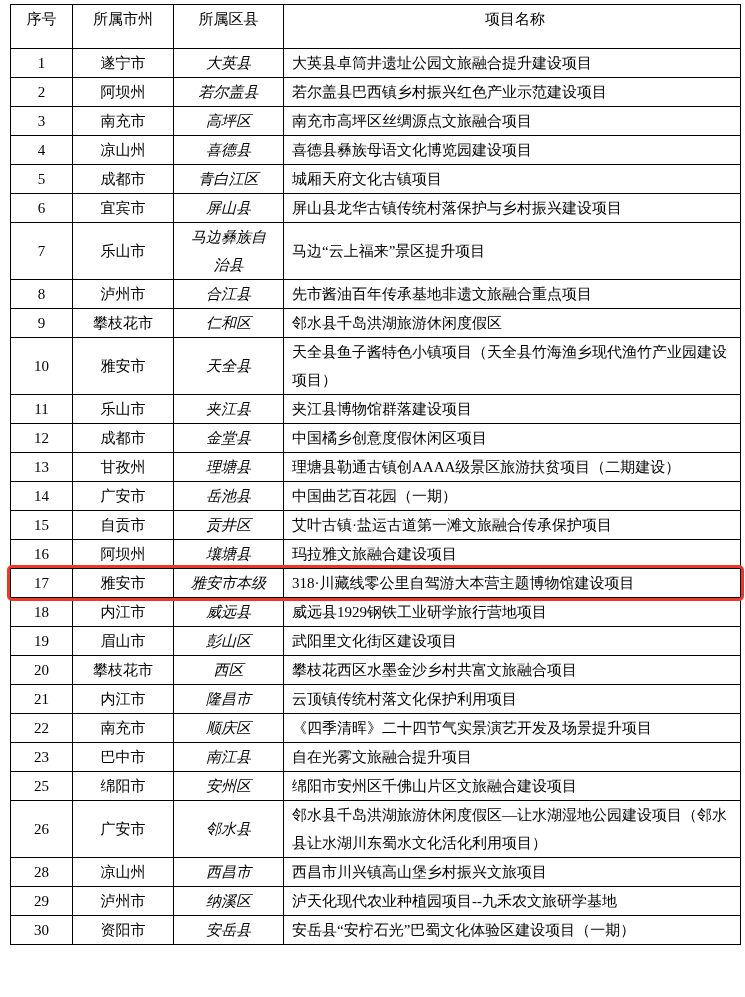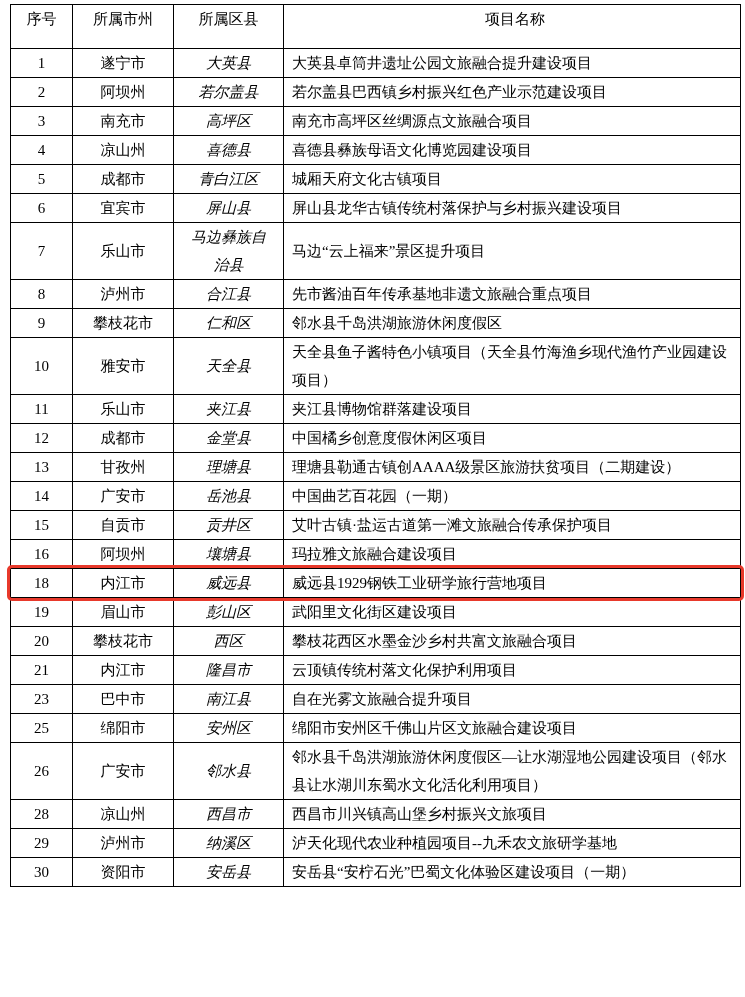--- a/index.html
+++ b/index.html
@@ -175,20 +175,26 @@
           <td class="cell-city">自贡市</td>
           <td class="cell-county">贡井区</td>
           <td class="cell-project">艾叶古镇·盐运古道第一滩文旅融合传承保护项目</td>
         </tr>
         <tr>
           <td class="cell-no">16</td>
           <td class="cell-city">阿坝州</td>
           <td class="cell-county">壤塘县</td>
           <td class="cell-project">玛拉雅文旅融合建设项目</td>
         </tr>
+        <tr class="hl-row">
+          <td class="cell-no">17</td>
+          <td class="cell-city">雅安市</td>
+          <td class="cell-county">雅安市本级</td>
+          <td class="cell-project">318·川藏线零公里自驾游大本营主题博物馆建设项目</td>
+        </tr>
         <tr>
           <td class="cell-no">18</td>
           <td class="cell-city">内江市</td>
           <td class="cell-county">威远县</td>
           <td class="cell-project">威远县1929钢铁工业研学旅行营地项目</td>
         </tr>
         <tr>
           <td class="cell-no">19</td>
           <td class="cell-city">眉山市</td>
           <td class="cell-county">彭山区</td>
@@ -198,20 +204,26 @@
           <td class="cell-no">20</td>
           <td class="cell-city">攀枝花市</td>
           <td class="cell-county">西区</td>
           <td class="cell-project">攀枝花西区水墨金沙乡村共富文旅融合项目</td>
         </tr>
         <tr>
           <td class="cell-no">21</td>
           <td class="cell-city">内江市</td>
           <td class="cell-county">隆昌市</td>
           <td class="cell-project">云顶镇传统村落文化保护利用项目</td>
+        </tr>
+        <tr>
+          <td class="cell-no">22</td>
+          <td class="cell-city">南充市</td>
+          <td class="cell-county">顺庆区</td>
+          <td class="cell-project">《四季清晖》二十四节气实景演艺开发及场景提升项目</td>
         </tr>
         <tr>
           <td class="cell-no">23</td>
           <td class="cell-city">巴中市</td>
           <td class="cell-county">南江县</td>
           <td class="cell-project">自在光雾文旅融合提升项目</td>
         </tr>
         <tr>
           <td class="cell-no">25</td>
           <td class="cell-city">绵阳市</td>

